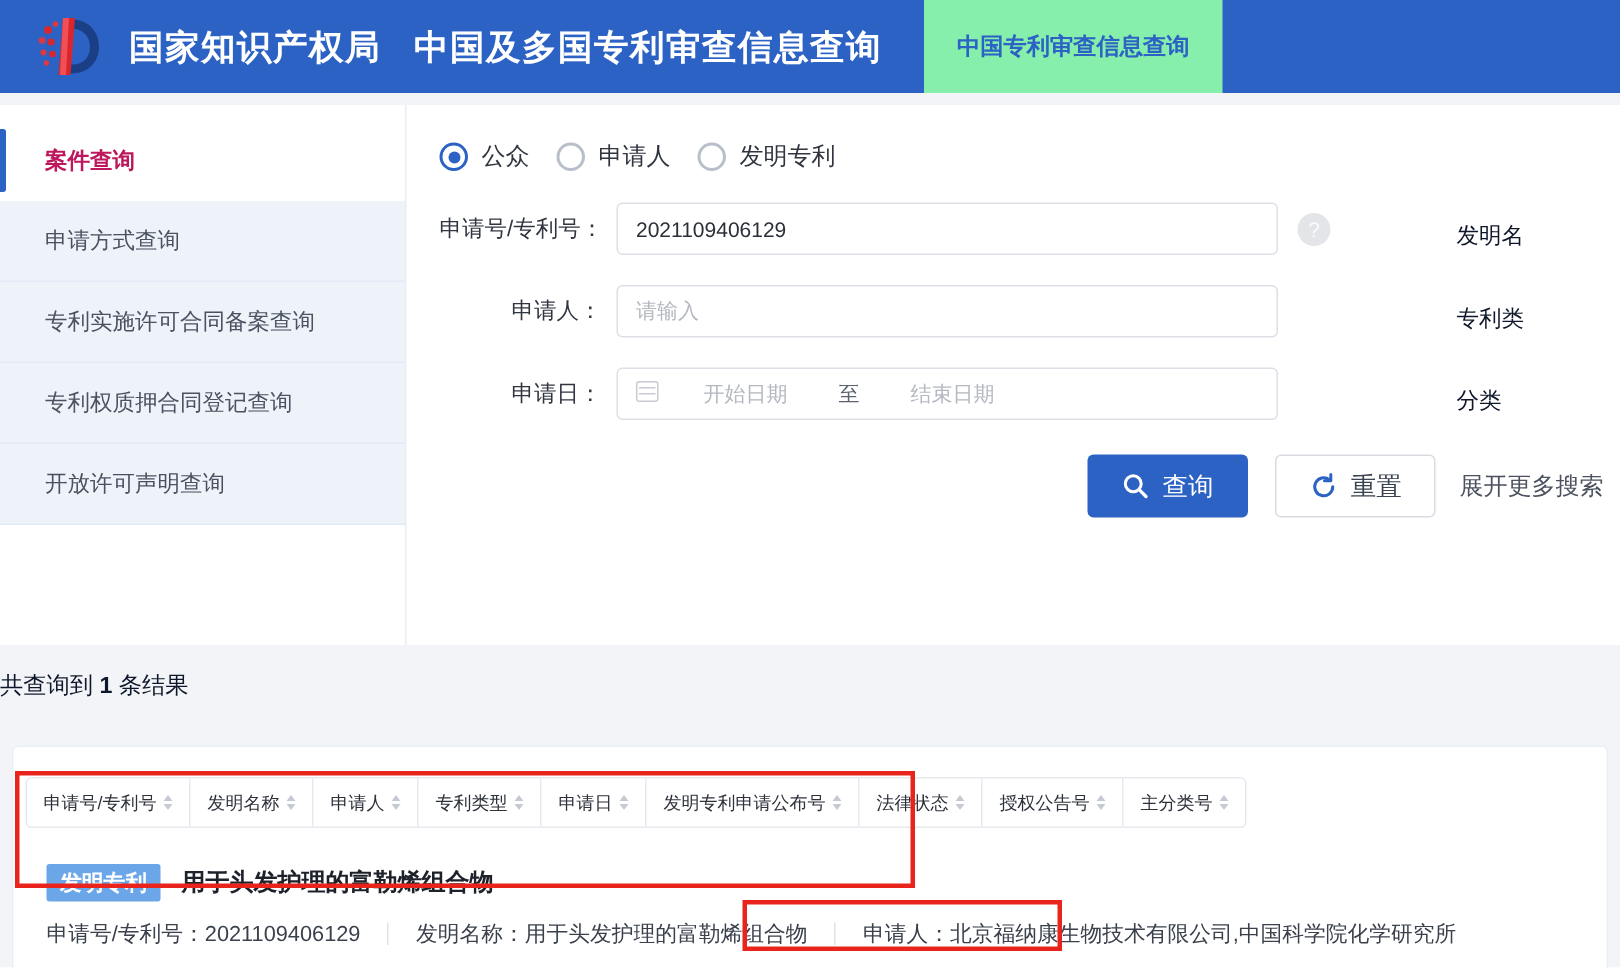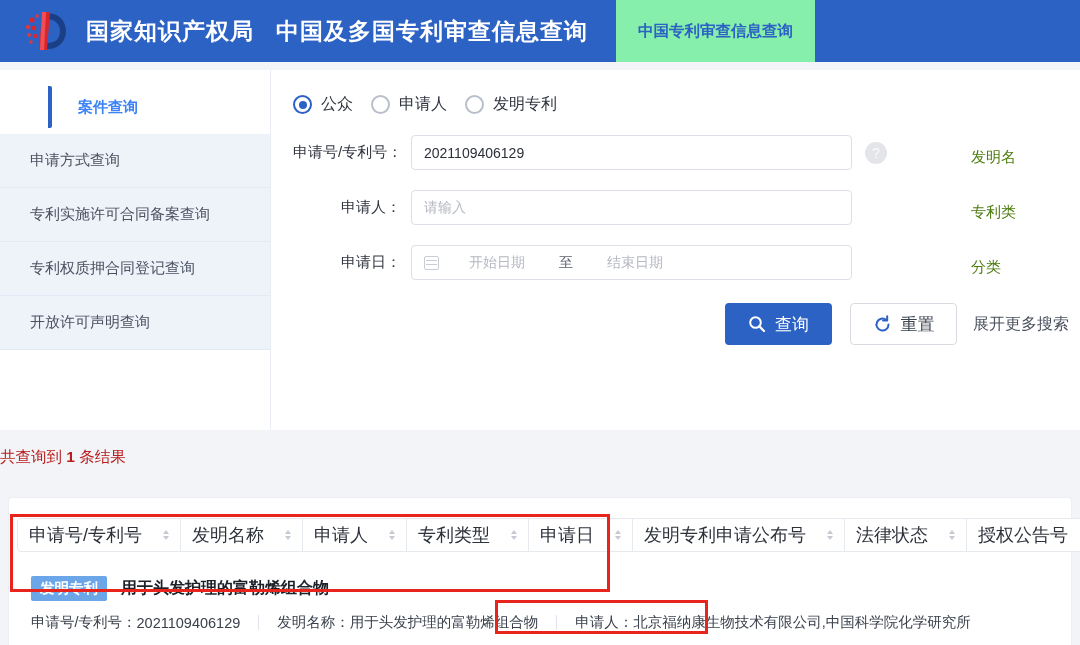--- a/index.html
+++ b/index.html
@@ -84,24 +84,23 @@
     display: flex; align-items: center;
     padding-left: 30px;
     font-size: 15px;
     color: #4a5260;
     background: #eef3fa;
     border-bottom: 1px solid #e2eaf5;
     cursor: pointer;
   }
   .side-item.active {
     background: #ffffff;
-    color: #3b82f6;
+    color: #be185d;
     font-weight: bold;
     border-bottom: none;
-    margin-left: 48px;
   }
   .side-item.active::before {
     content: "";
     position: absolute;
     left: 0; top: 6px; bottom: 6px;
     width: 4px;
     background: #2c62c4;
     border-radius: 0 2px 2px 0;
   }
 
@@ -177,21 +176,21 @@
     width: 22px; height: 22px;
     border-radius: 50%;
     background: #e3e5e9;
     color: #fafafa;
     font-size: 14px;
     display: flex; align-items: center; justify-content: center;
     margin-left: 13px;
     flex: 0 0 auto;
     cursor: pointer;
   }
-  .date-inner { display: flex; align-items: center; width: 100%; }
+  .date-inner { display: flex; width: 100%; }
   .cal-icon {
     width: 15px; height: 14px;
     border: 1.5px solid #c8ccd4;
     border-radius: 2px;
     position: relative;
     flex: 0 0 auto;
   }
   .cal-icon::before {
     content: "";
     position: absolute; left: 1px; right: 1px; top: 3px;
@@ -206,21 +205,21 @@
   .d-sep   { margin-left: 34px; color: #5c6270; font-size: 14px; }
   .d-end   { margin-left: 34px; color: #b4b8c0; font-size: 14px; }
 
   
   .right-labels { position: absolute; left: 700px; top: 70px; }
   .rlabel {
     height: 35px;
     margin-bottom: 20px;
     display: flex; align-items: center;
     font-size: 15px;
-    color: #4d7c0f;
+    color: #0f172a;
     white-space: nowrap;
   }
 
   
   .btn-row {
     position: absolute;
     left: 454px; top: 233px;
     display: flex; align-items: center;
   }
   .btn {
@@ -250,21 +249,21 @@
     color: #4b515e;
     white-space: nowrap;
     cursor: pointer;
   }
 
   
   .result-count {
     position: absolute;
     left: 0; top: 385px;
     font-size: 15.5px;
-    color: #b91c1c;
+    color: #0f172a;
   }
   .result-count b { font-weight: bold; }
 
   
   .result-card {
     position: absolute;
     left: 8px; top: 435px;
     width: 1064px;
     height: 210px;
     background: #ffffff;
@@ -277,26 +276,25 @@
     display: flex;
     height: 34px;
     border: 1px solid #e6e9ee;
     border-radius: 4px;
     background: #fff;
     overflow: hidden;
   }
   .th {
     display: flex; align-items: center;
     padding: 0 11px;
-    font-size: 18px;
+    font-size: 12px;
     color: #2d313a;
     border-right: 1px solid #e6e9ee;
     white-space: nowrap;
     cursor: pointer;
-    gap: 16px;
   }
   .th:last-child { border-right: none; text-align: center; }
   .sorter {
     display: inline-flex; flex-direction: column;
     margin-left: 5px; gap: 2px;
   }
   .sorter i {
     width: 0; height: 0;
     border-left: 3.5px solid transparent;
     border-right: 3.5px solid transparent;

